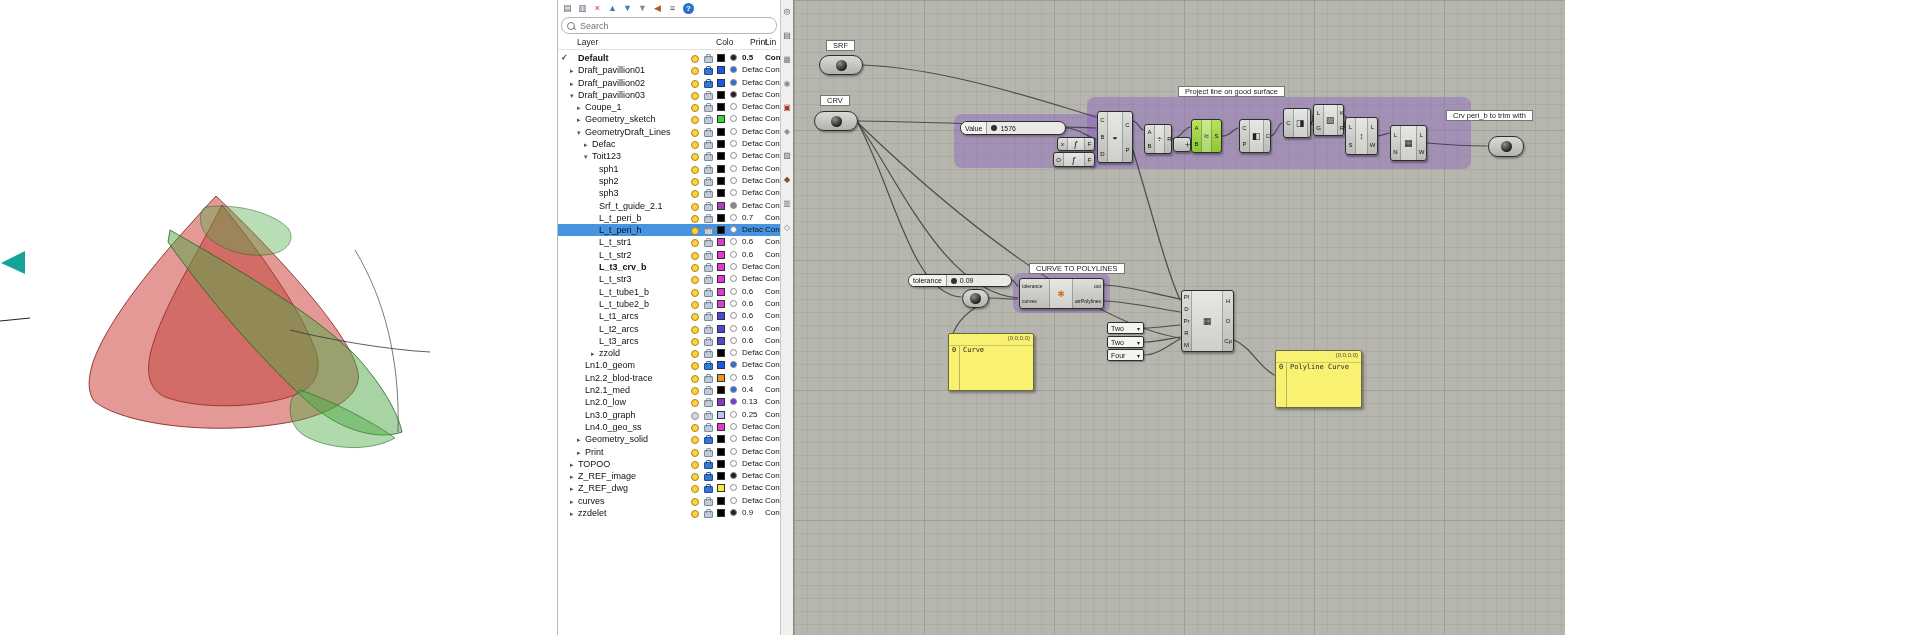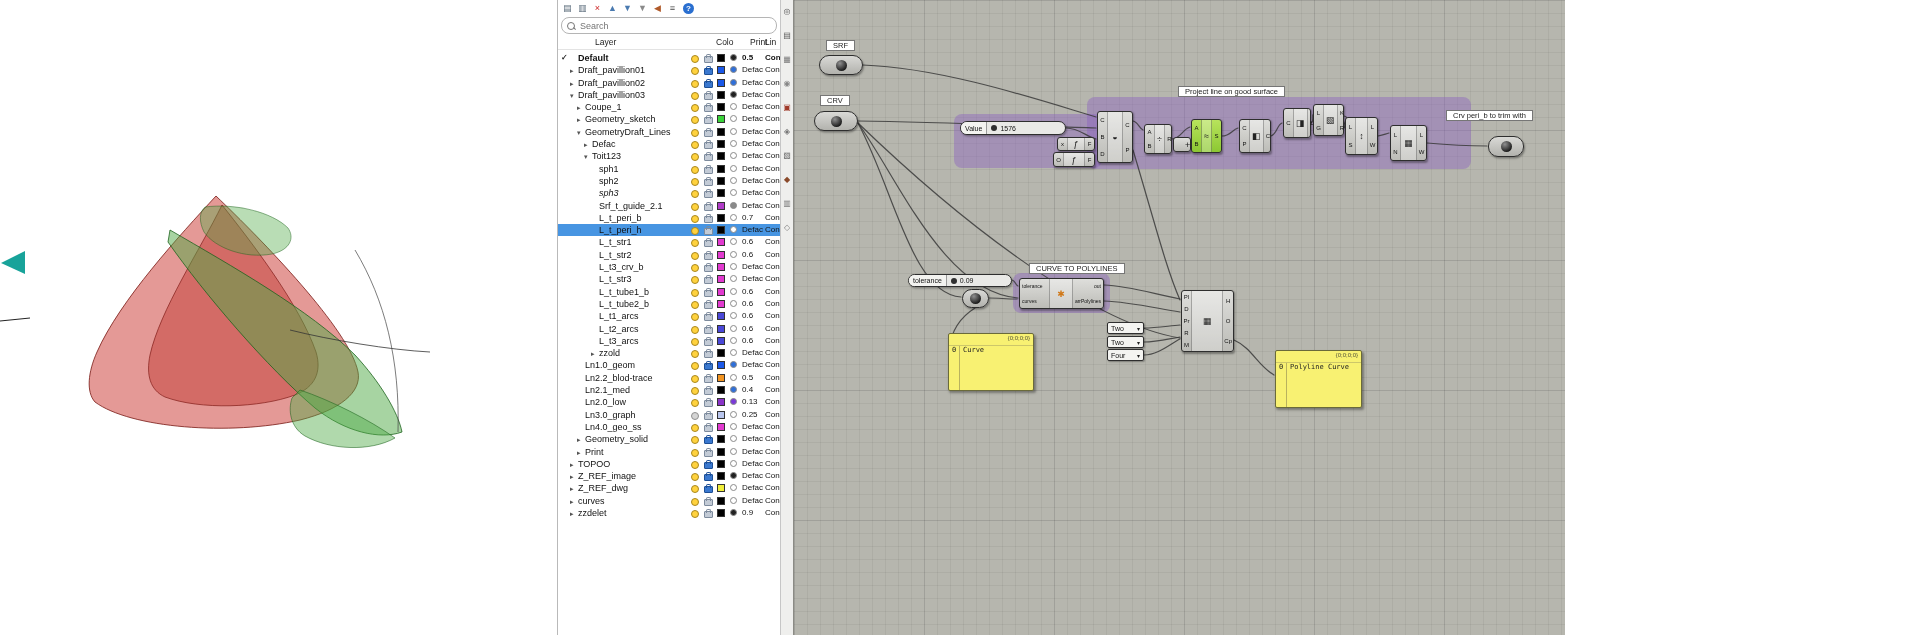--- a/index.html
+++ b/index.html
@@ -12,21 +12,21 @@
   
   #layers{position:absolute;left:557px;top:0;width:223px;height:635px;background:#fff;border-left:1px solid #b9b9b9;box-sizing:border-box;}
   .toolbar{display:flex;gap:2px;align-items:center;height:14px;padding:1px 3px 0 3px;}
   .tbico{width:13px;height:12px;font-size:9px;line-height:12px;text-align:center;cursor:default;}
   .tbico.round{border-radius:50%;width:11px;height:11px;line-height:11px;font-size:8px;font-weight:bold;margin-left:2px;}
   .search{margin:2px 3px;height:15px;border:1px solid #b5b5b5;border-radius:8px;display:flex;align-items:center;padding:0 5px;background:#fff;gap:3px;}
   .mag{width:6px;height:6px;border:1.2px solid #777;border-radius:50%;position:relative;flex:none;}
   .mag:after{content:"";position:absolute;left:5px;top:5px;width:3px;height:1.2px;background:#777;transform:rotate(45deg);}
   .searchin{border:none;outline:none;flex:1;font-size:9px;color:#333;font-family:"Liberation Sans",sans-serif;background:transparent;}
   .lhdr{position:relative;height:13px;font-size:8.5px;color:#222;border-bottom:1px solid #e3e3e3;}
-  .h-layer{position:absolute;left:19px;top:1px;margin-left:18px;}
+  .h-layer{position:absolute;left:19px;top:1px;}
   .h-col{position:absolute;left:158px;top:1px;}
   .h-print{position:absolute;left:184px;top:1px;margin-left:8px;}
   .h-lin{position:absolute;left:207px;top:1px;}
   #layer-rows{padding-top:2px;}
   .lrow{position:relative;height:12.3px;font-size:9px;color:#111;line-height:12.3px;}
   .lrow.bold{font-weight:bold;}
   .lrow.sel{background:#4795e2;}
   .check{position:absolute;left:3px;top:0;font-size:8px;color:#222;}
   .lname{display:block;white-space:nowrap;overflow:hidden;max-width:131px;}
   .arrow{display:inline-block;width:8px;color:#555;font-size:7px;}
@@ -216,21 +216,21 @@
         <div class="lrow">
           <span class="lname" style="padding-left: 41px;"><span>sph2</span></span>
           <span class="bulb"></span>
           <span class="lock"></span>
           <span class="sw" style="background: rgb(0, 0, 0);"></span>
           <span class="mat" style="background: rgb(255, 255, 255);"></span>
           <span class="prn">Defac</span>
           <span class="lin">Con</span>
         </div>
         <div class="lrow">
-          <span class="lname" style="padding-left: 41px; font-style: italic;"><span>sph3</span></span>
+          <span class="lname" style="padding-left: 41px;"><span>sph3</span></span>
           <span class="bulb"></span>
           <span class="lock"></span>
           <span class="sw" style="background: rgb(0, 0, 0);"></span>
           <span class="mat" style="background: rgb(255, 255, 255);"></span>
           <span class="prn">Defac</span>
           <span class="lin">Con</span>
         </div>
         <div class="lrow">
           <span class="lname" style="padding-left: 41px;"><span>Srf_t_guide_2.1</span></span>
           <span class="bulb"></span>
@@ -270,21 +270,21 @@
         <div class="lrow">
           <span class="lname" style="padding-left: 41px;"><span>L_t_str2</span></span>
           <span class="bulb"></span>
           <span class="lock"></span>
           <span class="sw" style="background: rgb(226, 58, 208);"></span>
           <span class="mat" style="background: rgb(255, 255, 255);"></span>
           <span class="prn">0.6</span>
           <span class="lin">Con</span>
         </div>
         <div class="lrow">
-          <span class="lname" style="padding-left: 41px;"><span>L_t3_crv_b</span></span>
+          <span class="lname" style="padding-left: 41px; font-weight: bold;"><span>L_t3_crv_b</span></span>
           <span class="bulb"></span>
           <span class="lock"></span>
           <span class="sw" style="background: rgb(226, 58, 208);"></span>
           <span class="mat" style="background: rgb(255, 255, 255);"></span>
           <span class="prn">Defac</span>
           <span class="lin">Con</span>
         </div>
         <div class="lrow">
           <span class="lname" style="padding-left: 41px;"><span>L_t_str3</span></span>
           <span class="bulb"></span>

